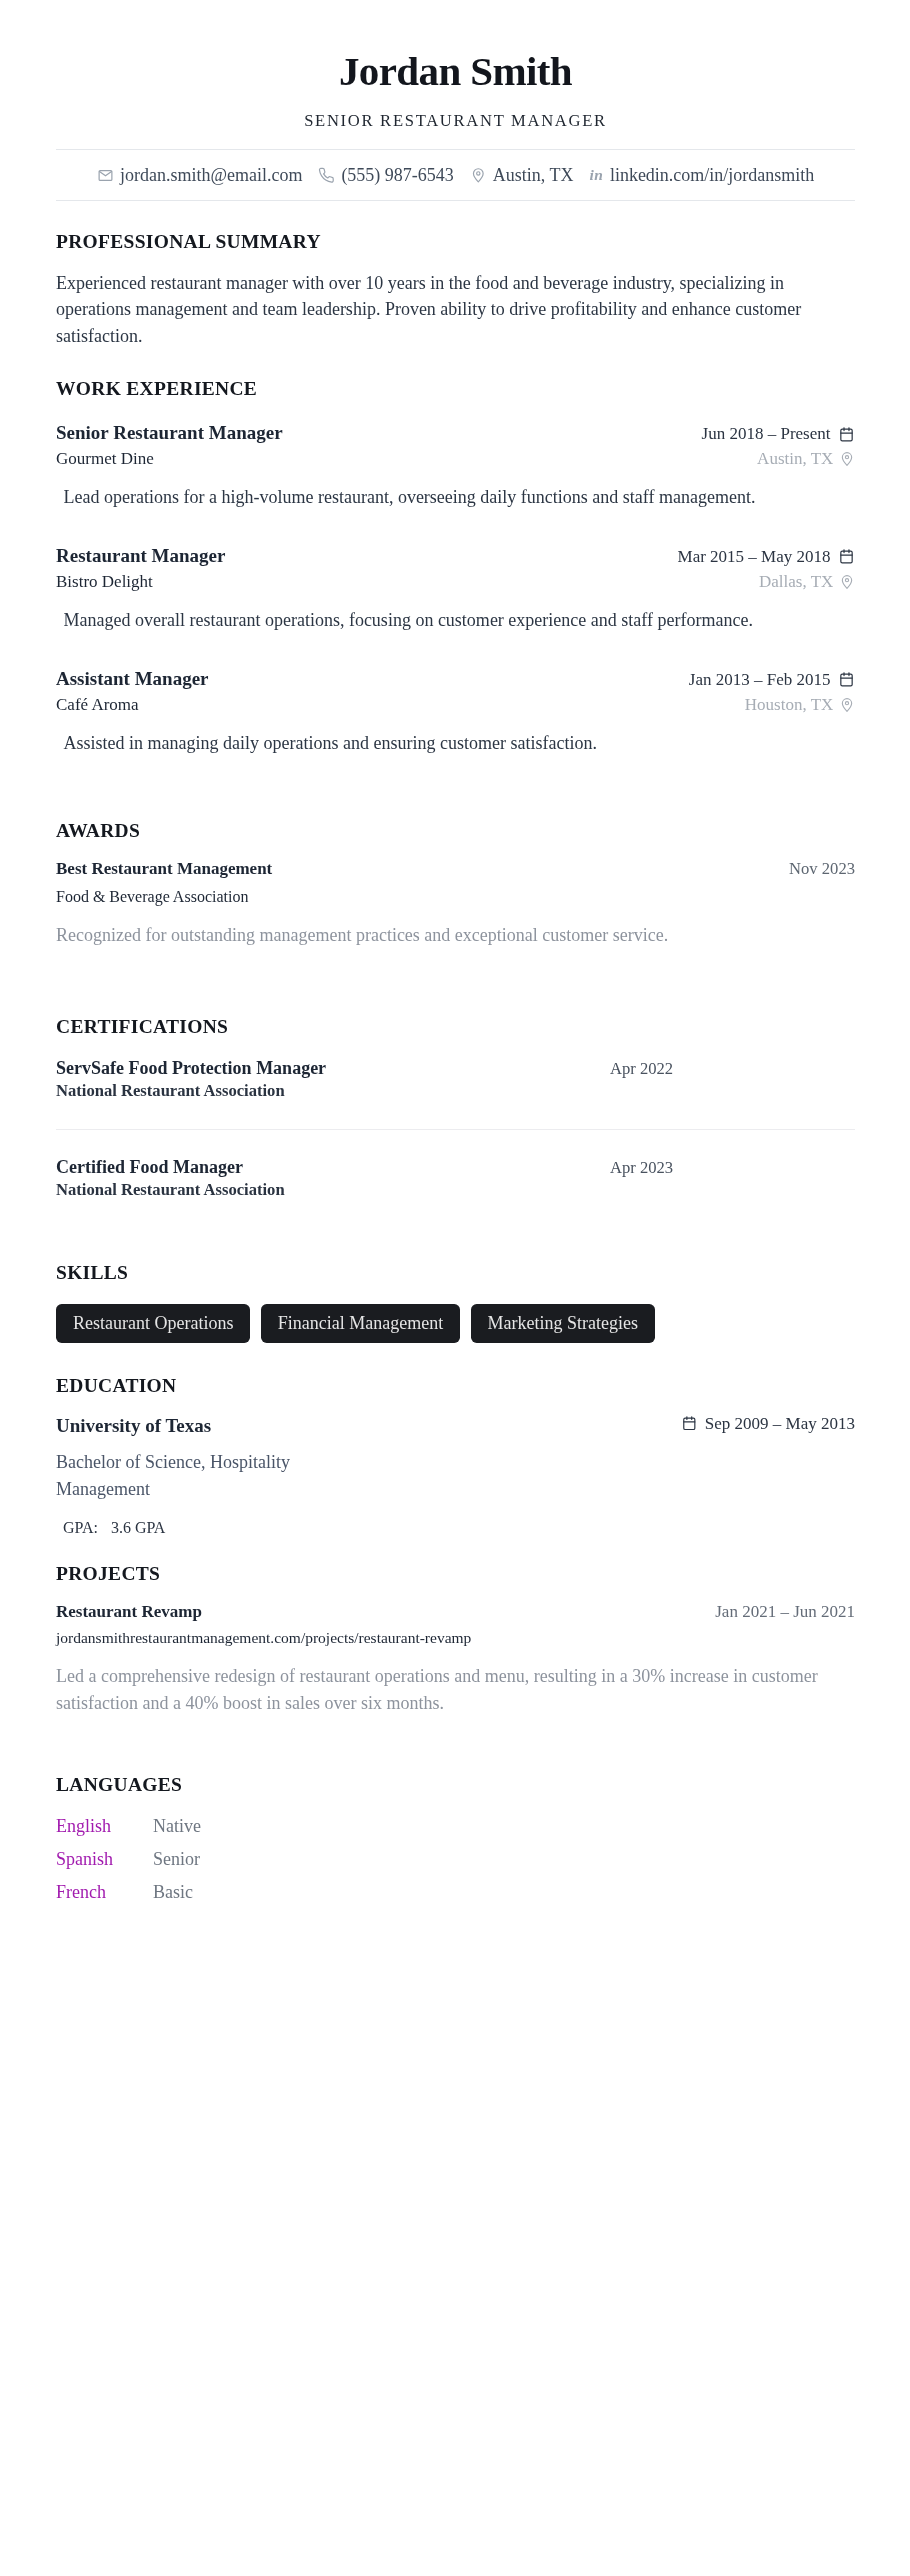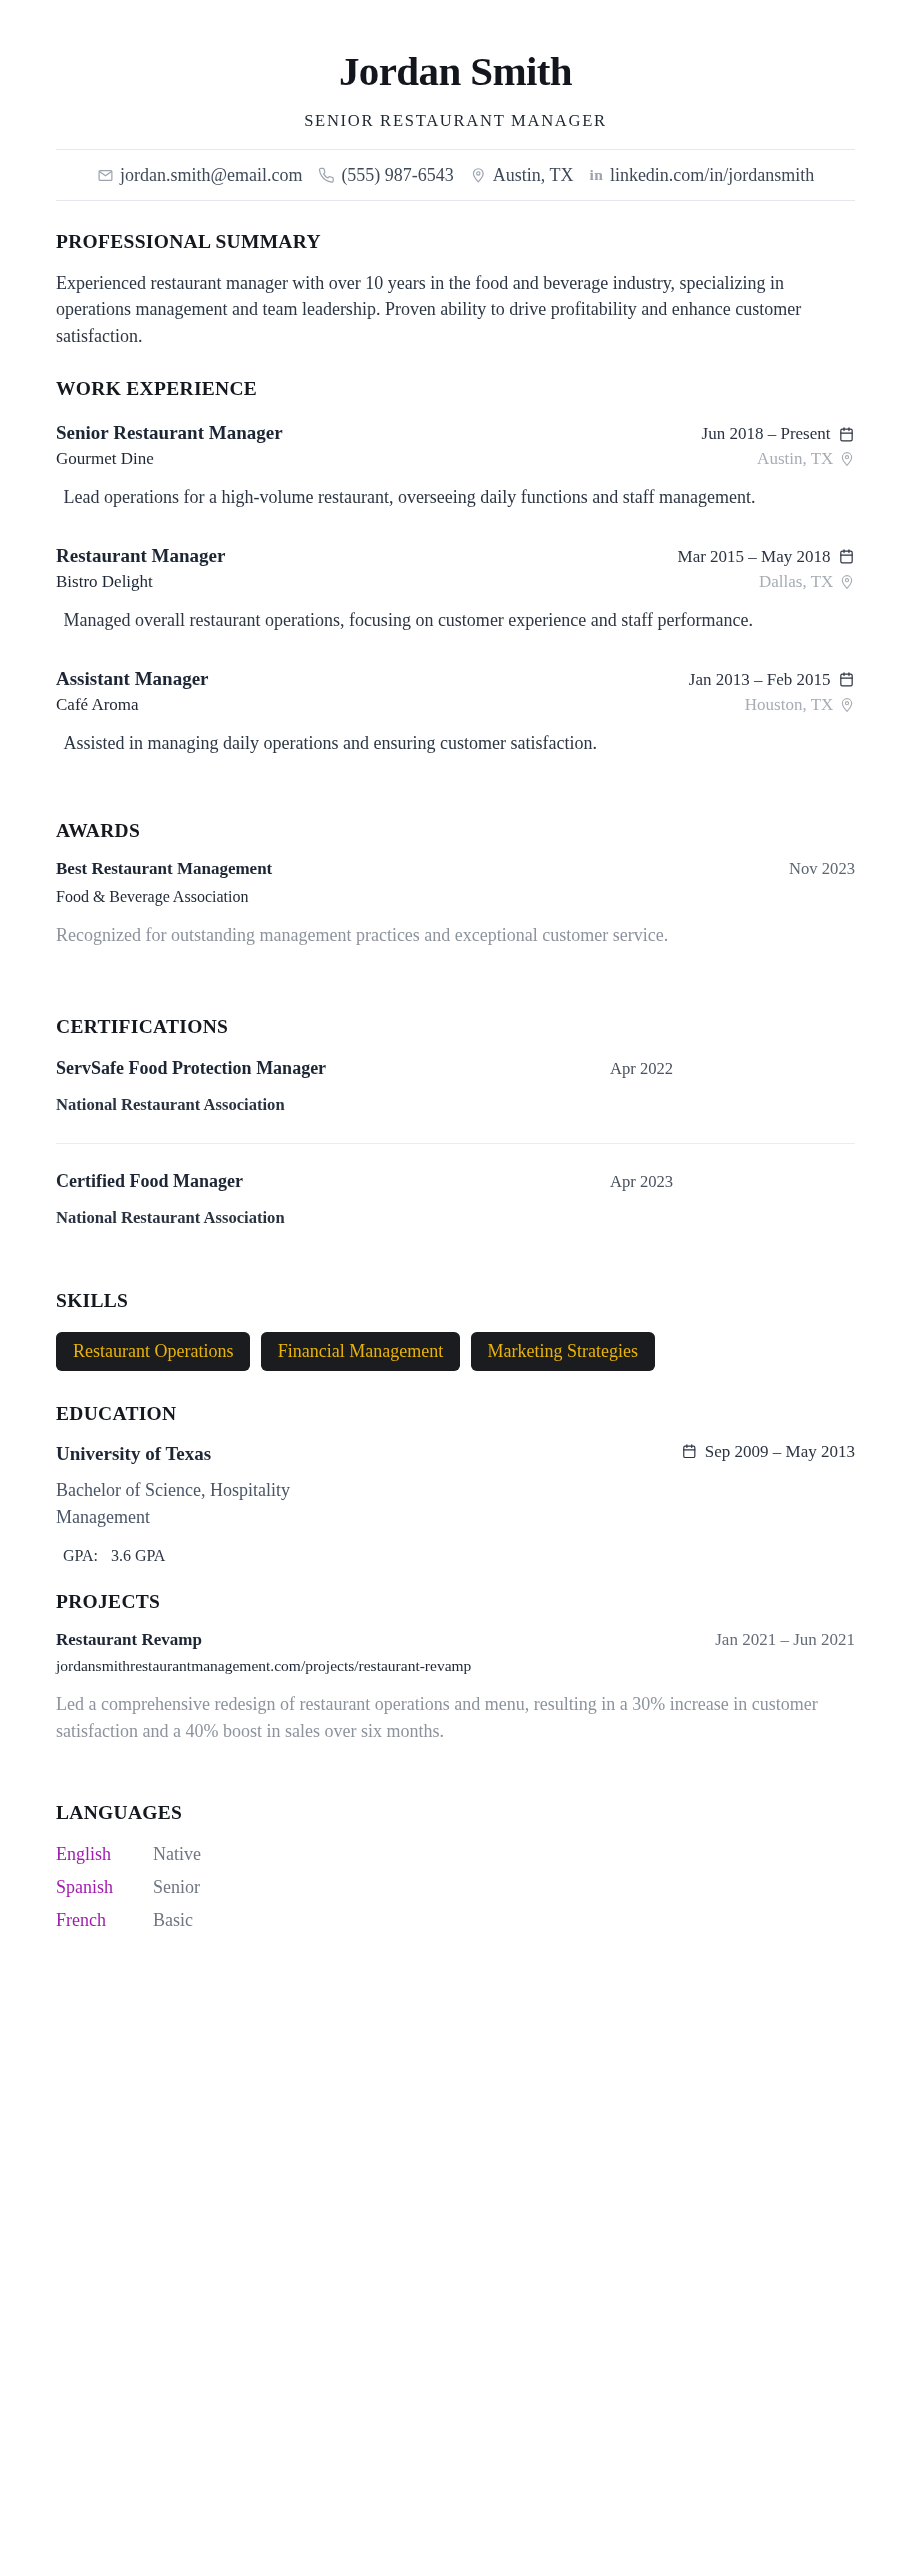--- a/index.html
+++ b/index.html
@@ -13,21 +13,21 @@
 
   
   .name{margin:16px;text-align:center;font-size:41px;line-height:1.12;font-weight:700;color:#13161d;letter-spacing:-0.6px;}
   .subtitle{margin-top:9.2px;text-align:center;font-size:16.6px;letter-spacing:1.7px;color:#1f2630;}
   .rule{border:none;border-top:1.7px solid #e4e7eb;margin:18.4px 0 0 0;}
   .rule.thin{border-top-width:1.7px;}
   .contact{display:flex;justify-content:center;align-items:center;gap:16px;padding:14.3px 0;font-size:18px;color:#3f4a59;}
   .contact .item{display:flex;align-items:center;gap:6.3px;}
   .icon{display:inline-flex;align-items:center;justify-content:center;color:#9aa3ae;flex:0 0 auto;}
   .icon svg{display:block;}
-  .li-glyph{font-weight:700;font-size:15.5px;color:#9aa3ae;letter-spacing:0.6px;}
+  .li-glyph{font-weight:700;font-size:15.5px;color:#9aa3ae;letter-spacing:0.6px;font-style:italic;}
 
   
   .section{margin-top:30px;}
   .section-heading{font-size:19.5px;font-weight:700;color:#14181f;letter-spacing:0.3px;margin:0 0 17px 0;}
   .body-text{font-size:18px;line-height:1.47;color:#2c3644;hyphens:auto;}
 
   
   .sec-experience{margin-top:29px;}
   .job{margin-bottom:34px;}
   .row{display:flex;justify-content:space-between;align-items:baseline;}
@@ -42,30 +42,30 @@
 
   
   .sec-awards{margin-top:64px;}
   .award-title{font-size:17px;font-weight:700;color:#1d2634;}
   .award-date{font-size:16.6px;color:#5d6671;}
   .award-issuer{margin-top:8.6px;font-size:16px;color:#1d2634;}
   .award-desc{margin-top:16px;font-size:18px;color:#8d939d;line-height:1.45;}
 
   
   .sec-certs{margin-top:68px;}
-  .cert{display:grid;grid-template-columns:1fr 245px;row-gap:16px;align-items:baseline;}
+  .cert{display:grid;grid-template-columns:1fr 245px;row-gap:2px;align-items:baseline;}
   .cert-name{font-size:18px;font-weight:700;color:#1d2634;grid-column:1;grid-row:1;}
   .cert-date{font-size:16.6px;color:#49525f;grid-column:2;grid-row:1;}
   .cert-issuer{font-size:16.6px;font-weight:700;color:#2a3341;grid-column:1;grid-row:2;}
   .cert-rule{border:none;border-top:1.1px solid #ececef;margin:27.5px 0;}
 
   
   .sec-skills{margin-top:62px;}
   .chips{display:flex;gap:10.3px;flex-wrap:wrap;}
-  .chip{background:#1a1c20;color:#eab308;font-size:18px;padding:8.6px 17px;border-radius:5.7px;line-height:1.2;}
+  .chip{background:#1a1c20;color:#e5e5e5;font-size:18px;padding:8.6px 17px;border-radius:5.7px;line-height:1.2;}
 
   
   .sec-education{margin-top:32px;}
   .school{font-size:19px;font-weight:700;color:#1d2634;}
   .degree{margin-top:11.5px;font-size:18px;color:#4a5568;line-height:1.5;max-width:287px;}
   .gpa-row{margin-top:16px;padding-left:6.9px;display:flex;gap:13px;font-size:16px;color:#2b3442;}
 
   
   .sec-projects{margin-top:26px;}
   .project-name{font-size:17px;font-weight:700;color:#1d2634;}

